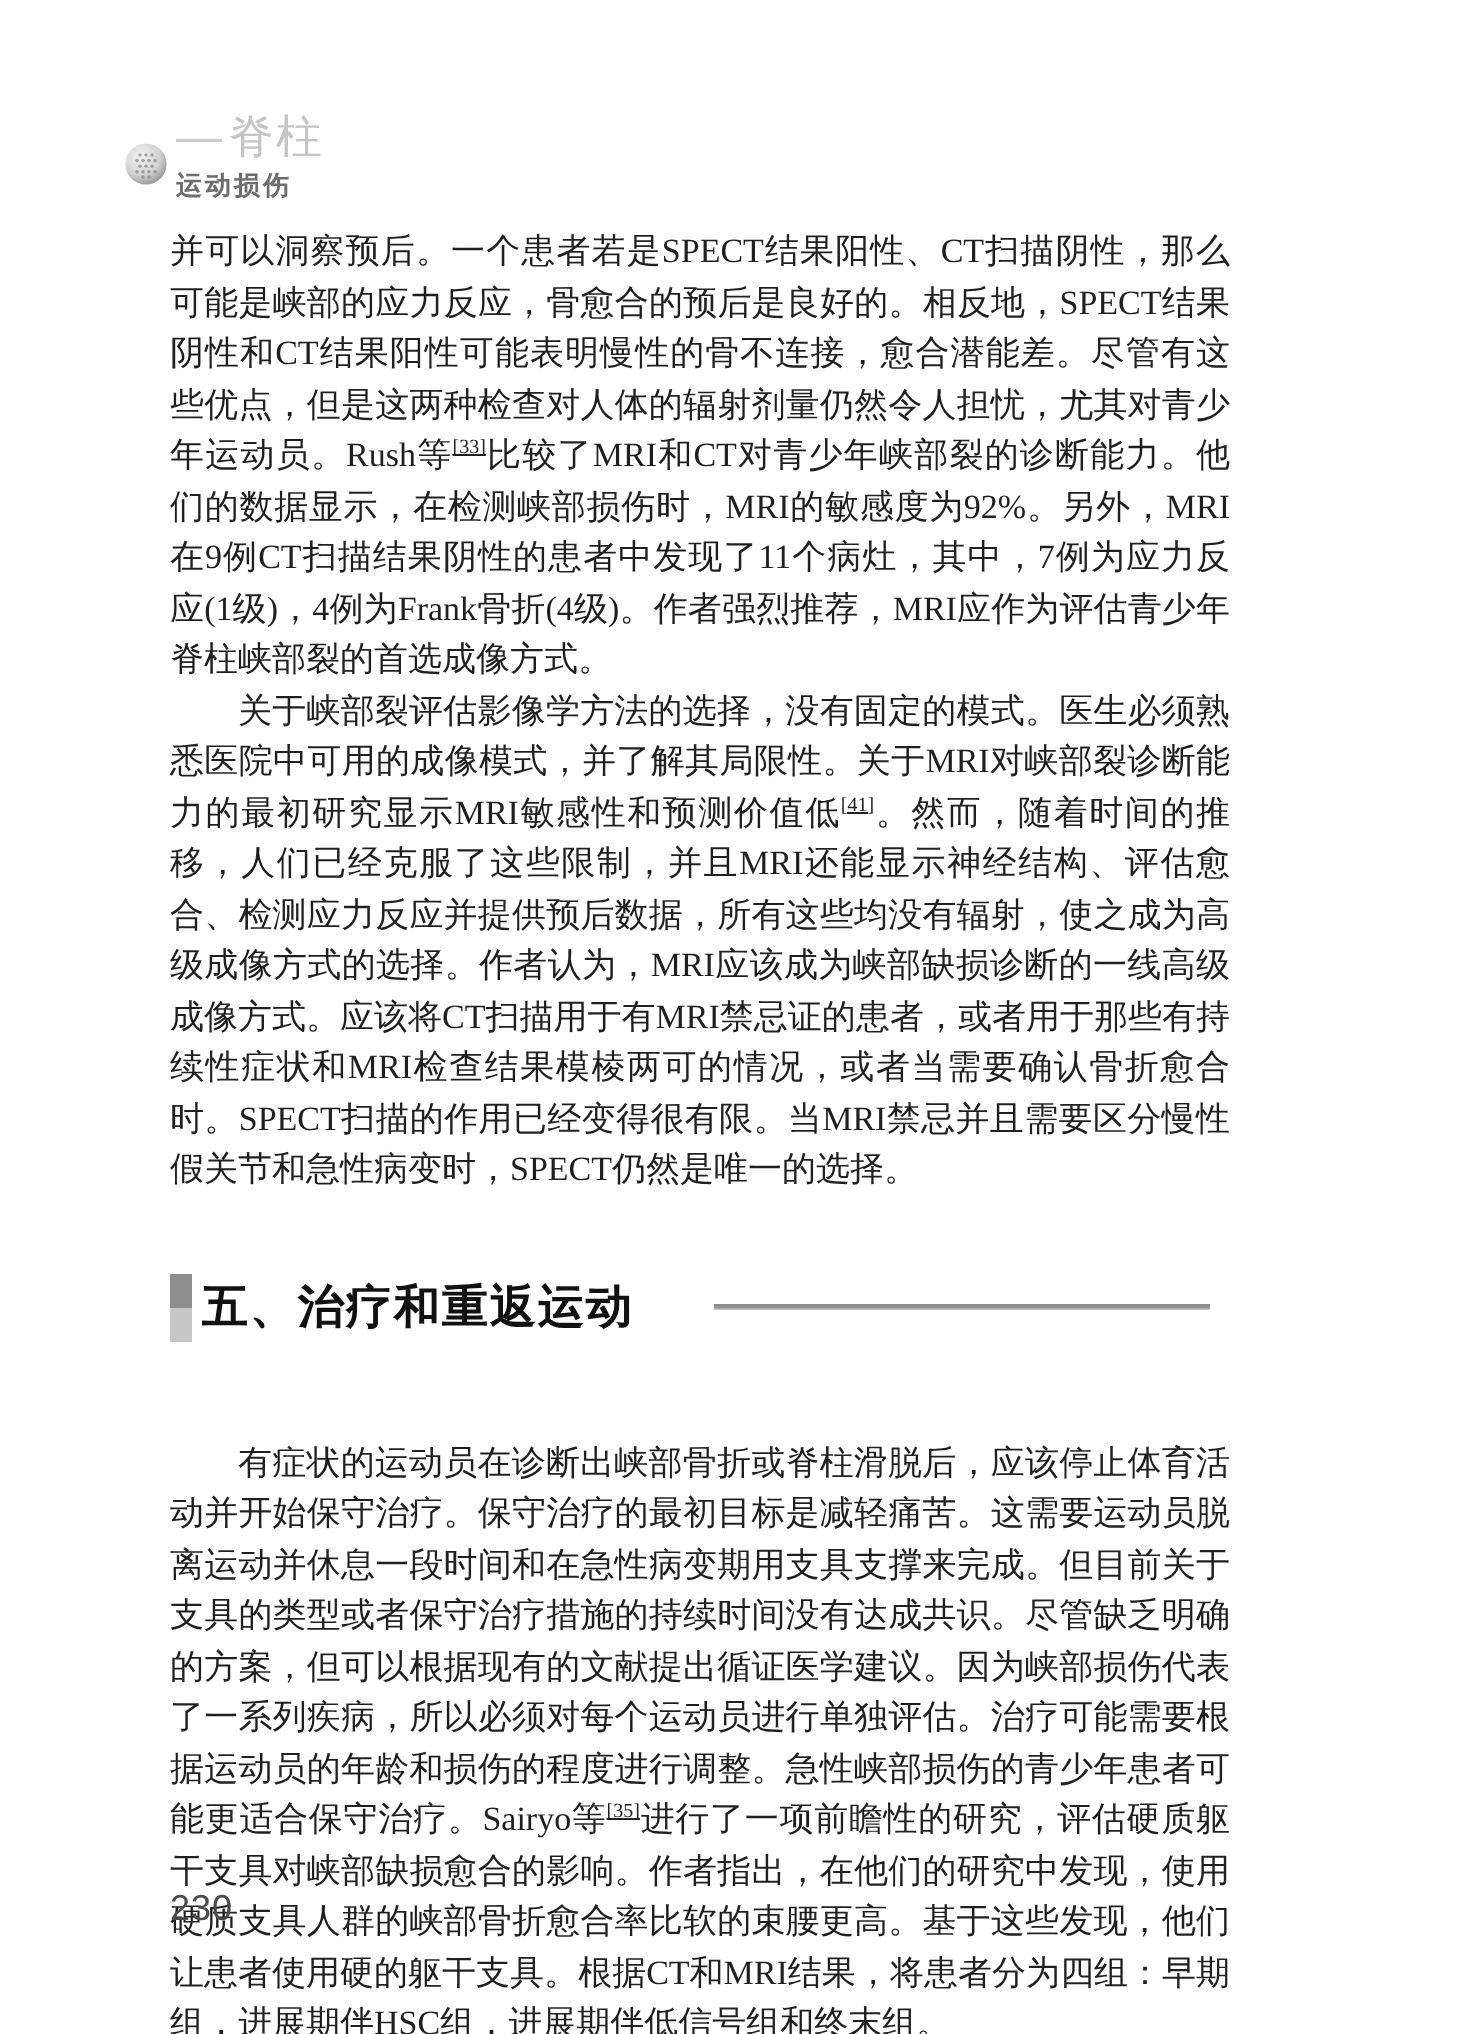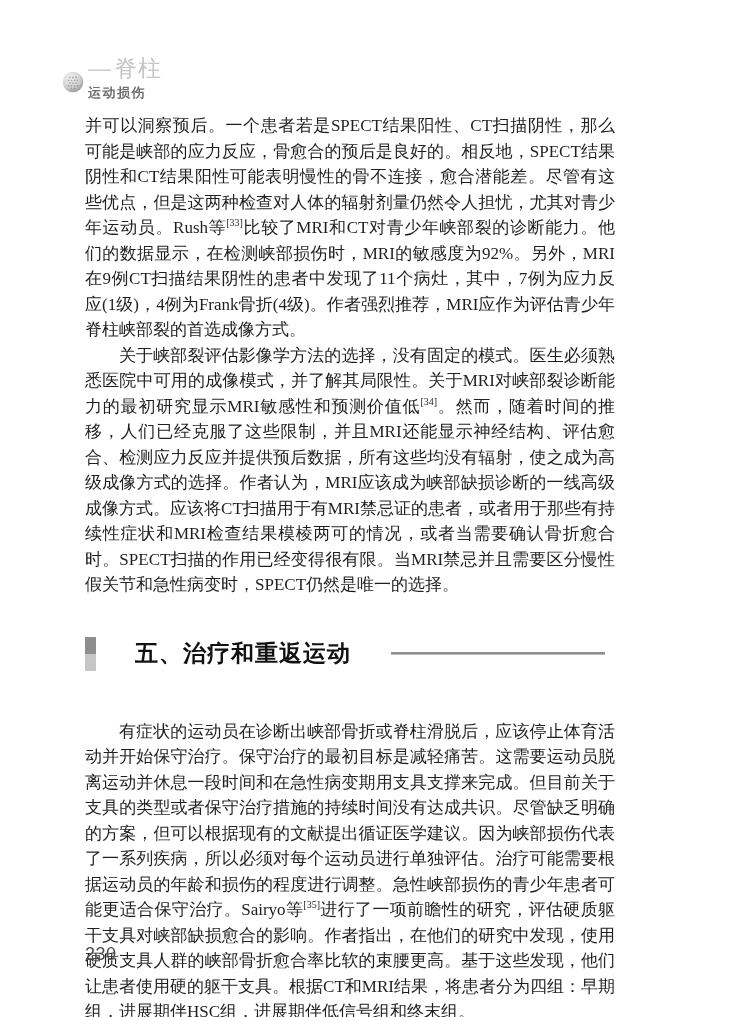--- a/index.html
+++ b/index.html
@@ -25,35 +25,35 @@
   }
   
   .content{
     position:absolute;left:85px;top:113px;width:530px;
     font-size:17px;line-height:25.5px;color:#1f1f1f;
     text-align:justify;
   }
   .content p{margin:0;}
   .content p.indent{text-indent:2em;}
   .content sup{
-    font-size:10px;line-height:0;vertical-align:super;letter-spacing:0;
+    font-size:10px;line-height:0;vertical-align:super;letter-spacing:0;text-decoration:underline;
   }
   
   .section-heading{
     display:flex;align-items:center;
     margin-top:38px;margin-bottom:47px;
     height:36px;
   }
   .section-marker{
     width:11px;height:34px;display:flex;flex-direction:column;flex:0 0 auto;
   }
   .section-marker .seg-top{flex:1;background:#8e8e8e;}
   .section-marker .seg-bottom{flex:1;background:#c6c6c6;}
   .section-title{
-    margin-left:39px;
+    margin-left:5px;
     font-family:"Liberation Sans","DejaVu Sans",sans-serif;
     font-size:23px;font-weight:bold;color:#111111;letter-spacing:1px;
     white-space:nowrap;
   }
   .section-rule{
     flex:1;height:3px;margin-left:40px;margin-right:10px;
     background:linear-gradient(#8f8f8f 55%,#d2d2d2);
   }
   
   .page-number{
@@ -101,21 +101,21 @@
     <div class="logo-title-row">
       <span class="logo-dash">—</span>
       <span>脊柱</span>
     </div>
     <div class="logo-subtitle">运动损伤</div>
   </div>
 
   <div class="content">
     <div id="paras-before">
         <p>并可以洞察预后。一个患者若是SPECT结果阳性、CT扫描阴性，那么可能是峡部的应力反应，骨愈合的预后是良好的。相反地，SPECT结果阴性和CT结果阳性可能表明慢性的骨不连接，愈合潜能差。尽管有这些优点，但是这两种检查对人体的辐射剂量仍然令人担忧，尤其对青少年运动员。Rush等<sup>[33]</sup>比较了MRI和CT对青少年峡部裂的诊断能力。他们的数据显示，在检测峡部损伤时，MRI的敏感度为92%。另外，MRI在9例CT扫描结果阴性的患者中发现了11个病灶，其中，7例为应力反应(1级)，4例为Frank骨折(4级)。作者强烈推荐，MRI应作为评估青少年脊柱峡部裂的首选成像方式。</p>
-        <p class="indent">关于峡部裂评估影像学方法的选择，没有固定的模式。医生必须熟悉医院中可用的成像模式，并了解其局限性。关于MRI对峡部裂诊断能力的最初研究显示MRI敏感性和预测价值低<sup>[34]</sup>。然而，随着时间的推移，人们已经克服了这些限制，并且MRI还能显示神经结构、评估愈合、检测应力反应并提供预后数据，所有这些均没有辐射，使之成为高级成像方式的选择。作者认为，MRI应该成为峡部缺损诊断的一线高级成像方式。应该将CT扫描用于有MRI禁忌证的患者，或者用于那些有持续性症状和MRI检查结果模棱两可的情况，或者当需要确认骨折愈合时。SPECT扫描的作用已经变得很有限。当MRI禁忌并且需要区分慢性假关节和急性病变时，SPECT仍然是唯一的选择。</p>
+        <p class="indent">关于峡部裂评估影像学方法的选择，没有固定的模式。医生必须熟悉医院中可用的成像模式，并了解其局限性。关于MRI对峡部裂诊断能力的最初研究显示MRI敏感性和预测价值低<sup>[41]</sup>。然而，随着时间的推移，人们已经克服了这些限制，并且MRI还能显示神经结构、评估愈合、检测应力反应并提供预后数据，所有这些均没有辐射，使之成为高级成像方式的选择。作者认为，MRI应该成为峡部缺损诊断的一线高级成像方式。应该将CT扫描用于有MRI禁忌证的患者，或者用于那些有持续性症状和MRI检查结果模棱两可的情况，或者当需要确认骨折愈合时。SPECT扫描的作用已经变得很有限。当MRI禁忌并且需要区分慢性假关节和急性病变时，SPECT仍然是唯一的选择。</p>
       </div>
 
     <div class="section-heading">
       <div class="section-marker">
         <div class="seg-top"></div>
           <div class="seg-bottom"></div>
       </div>
       <div class="section-title">五、治疗和重返运动</div>
       <div class="section-rule"></div>
     </div>

